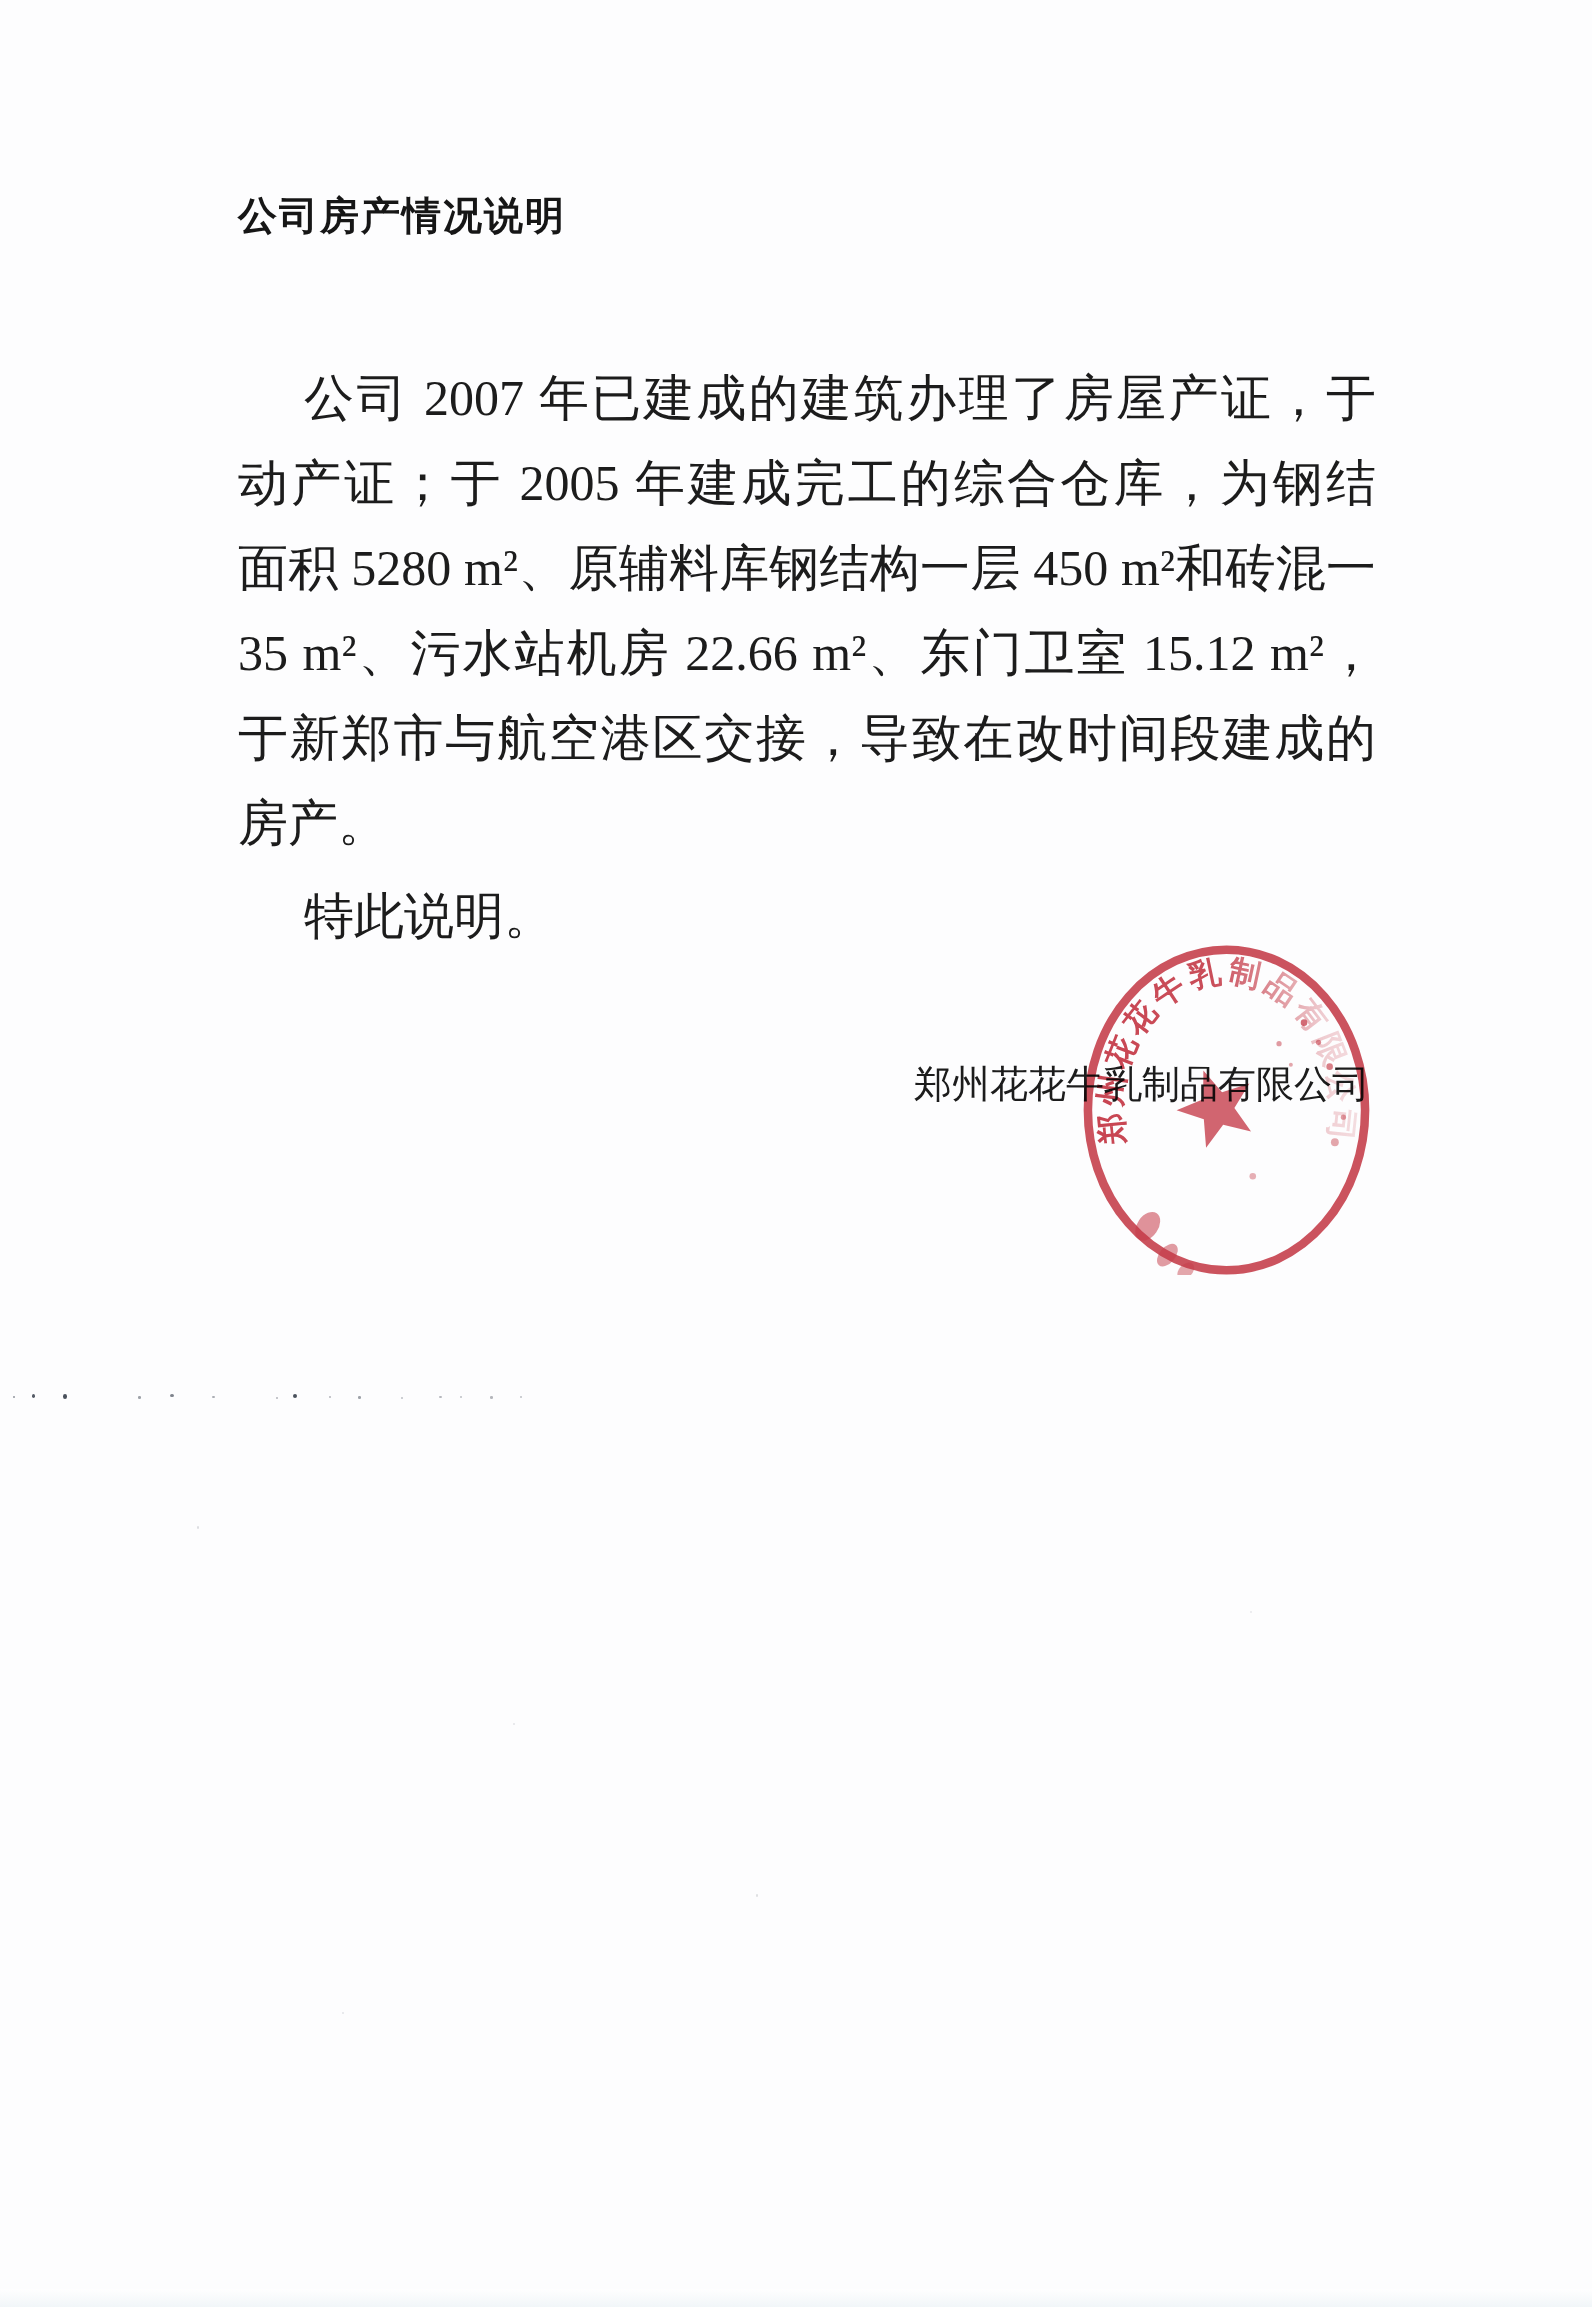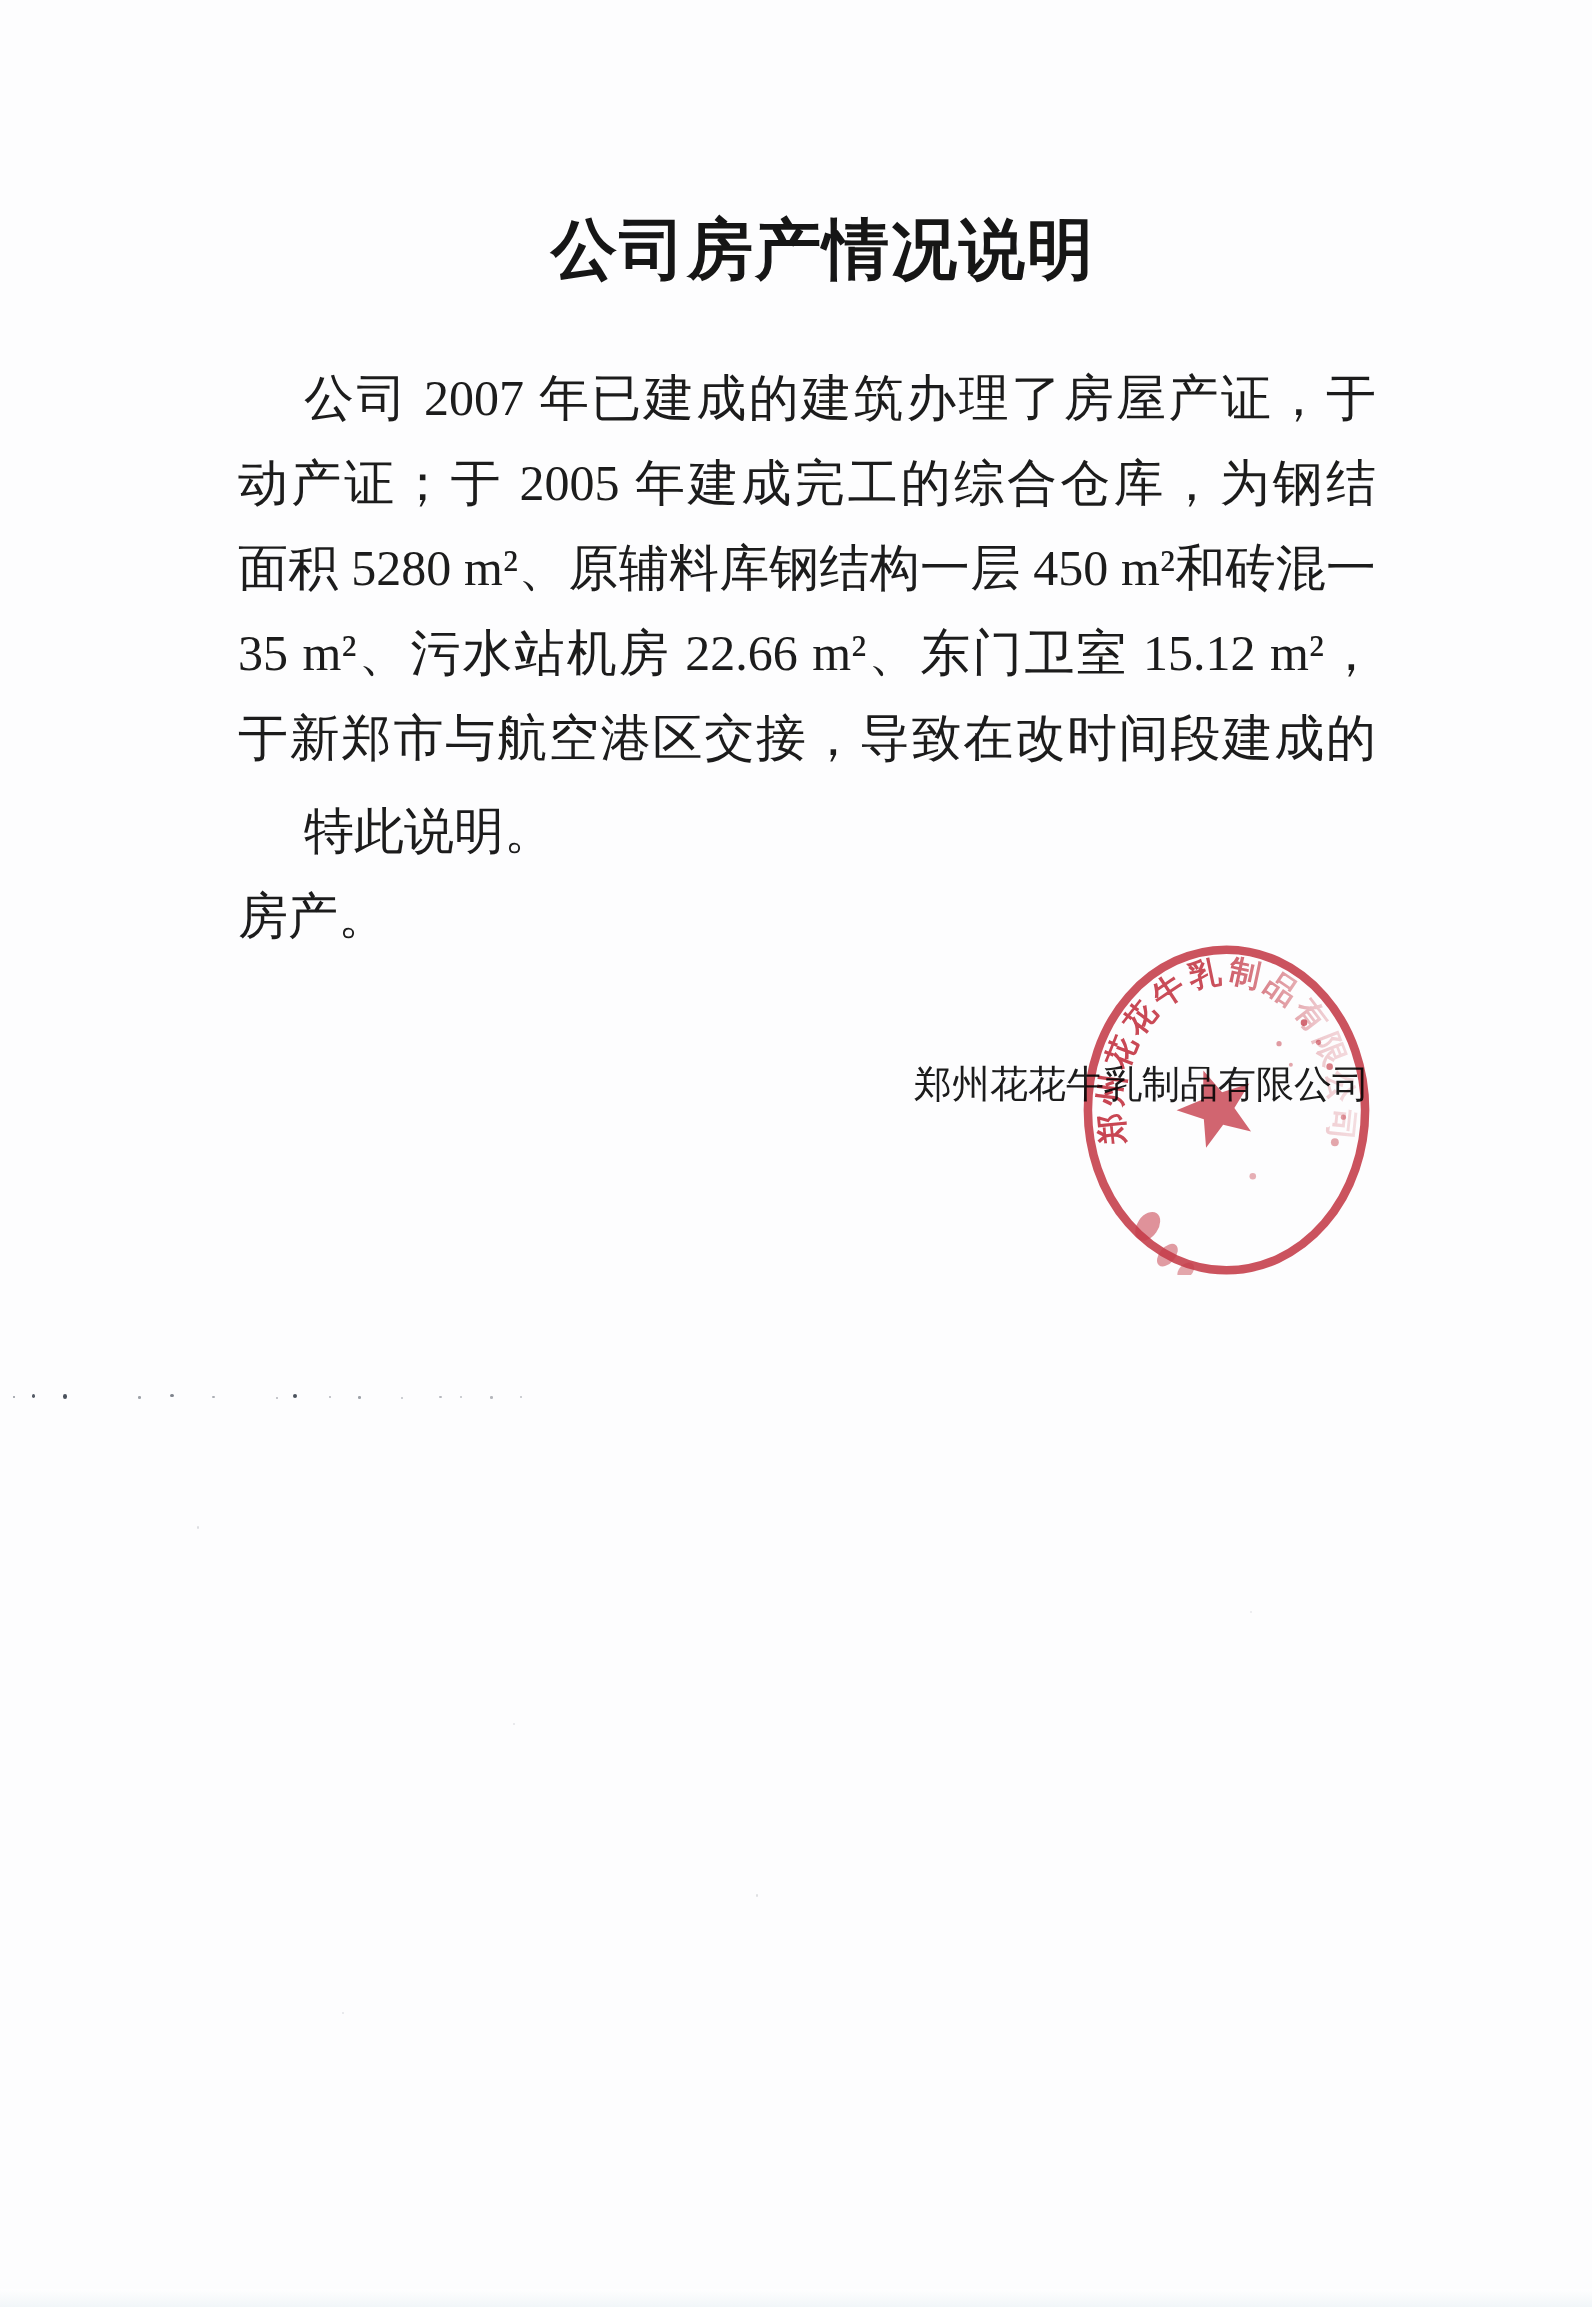--- a/index.html
+++ b/index.html
@@ -14,23 +14,22 @@
     background: #fdfdfe;
     overflow: hidden;
     font-family: "Liberation Serif", "DejaVu Serif", serif;
     color: #1c1c1c;
   }
   .title {
     position: absolute;
     left: 238px;
     top: 189px;
     width: 1138px;
-    margin: 16px;
-    text-align: center;
-    font-size: 66px;
+    margin: 0;
+    font-size: 39px;
     font-weight: 600;
     letter-spacing: 2px;
     color: #161616;
     white-space: nowrap;
   }
   .body-block {
     position: absolute;
     left: 238px;
     top: 356px;
     width: 1138px;
@@ -84,22 +83,22 @@
 <div class="page">
 
   <h1 class="title">公司房产情况说明</h1>
 
   <div class="body-block">
     <div class="line stretch indent">公司 2007 年已建成的建筑办理了房屋产证，于 2017 年更换成不</div>
     <div class="line stretch">动产证；于 2005 年建成完工的综合仓库，为钢结构，局部两层建筑</div>
     <div class="line stretch">面积 5280 m²、原辅料库钢结构一层 450 m²和砖混一层的污水监测站</div>
     <div class="line stretch">35 m²、污水站机房 22.66 m²、东门卫室 15.12 m²，共计 5732.78 m²由</div>
     <div class="line stretch">于新郑市与航空港区交接，导致在改时间段建成的房产至今未能办理</div>
+    <div class="line">房产。</div>
     <div class="line indent closing">特此说明。</div>
-    <div class="line">房产。</div>
   </div>
 
   <div class="sig sig-company">郑州花花牛乳制品有限公司</div>
 
   <svg class="stamp" viewBox="0 0 440 502" xmlns="http://www.w3.org/2000/svg">
     <defs>
       <linearGradient id="sealFade" x1="0" y1="0" x2="1" y2="0">
         <stop offset="0" stop-color="#c43240" stop-opacity="0.95"></stop>
         <stop offset="0.45" stop-color="#c43240" stop-opacity="0.90"></stop>
         <stop offset="0.68" stop-color="#c43240" stop-opacity="0.55"></stop>

